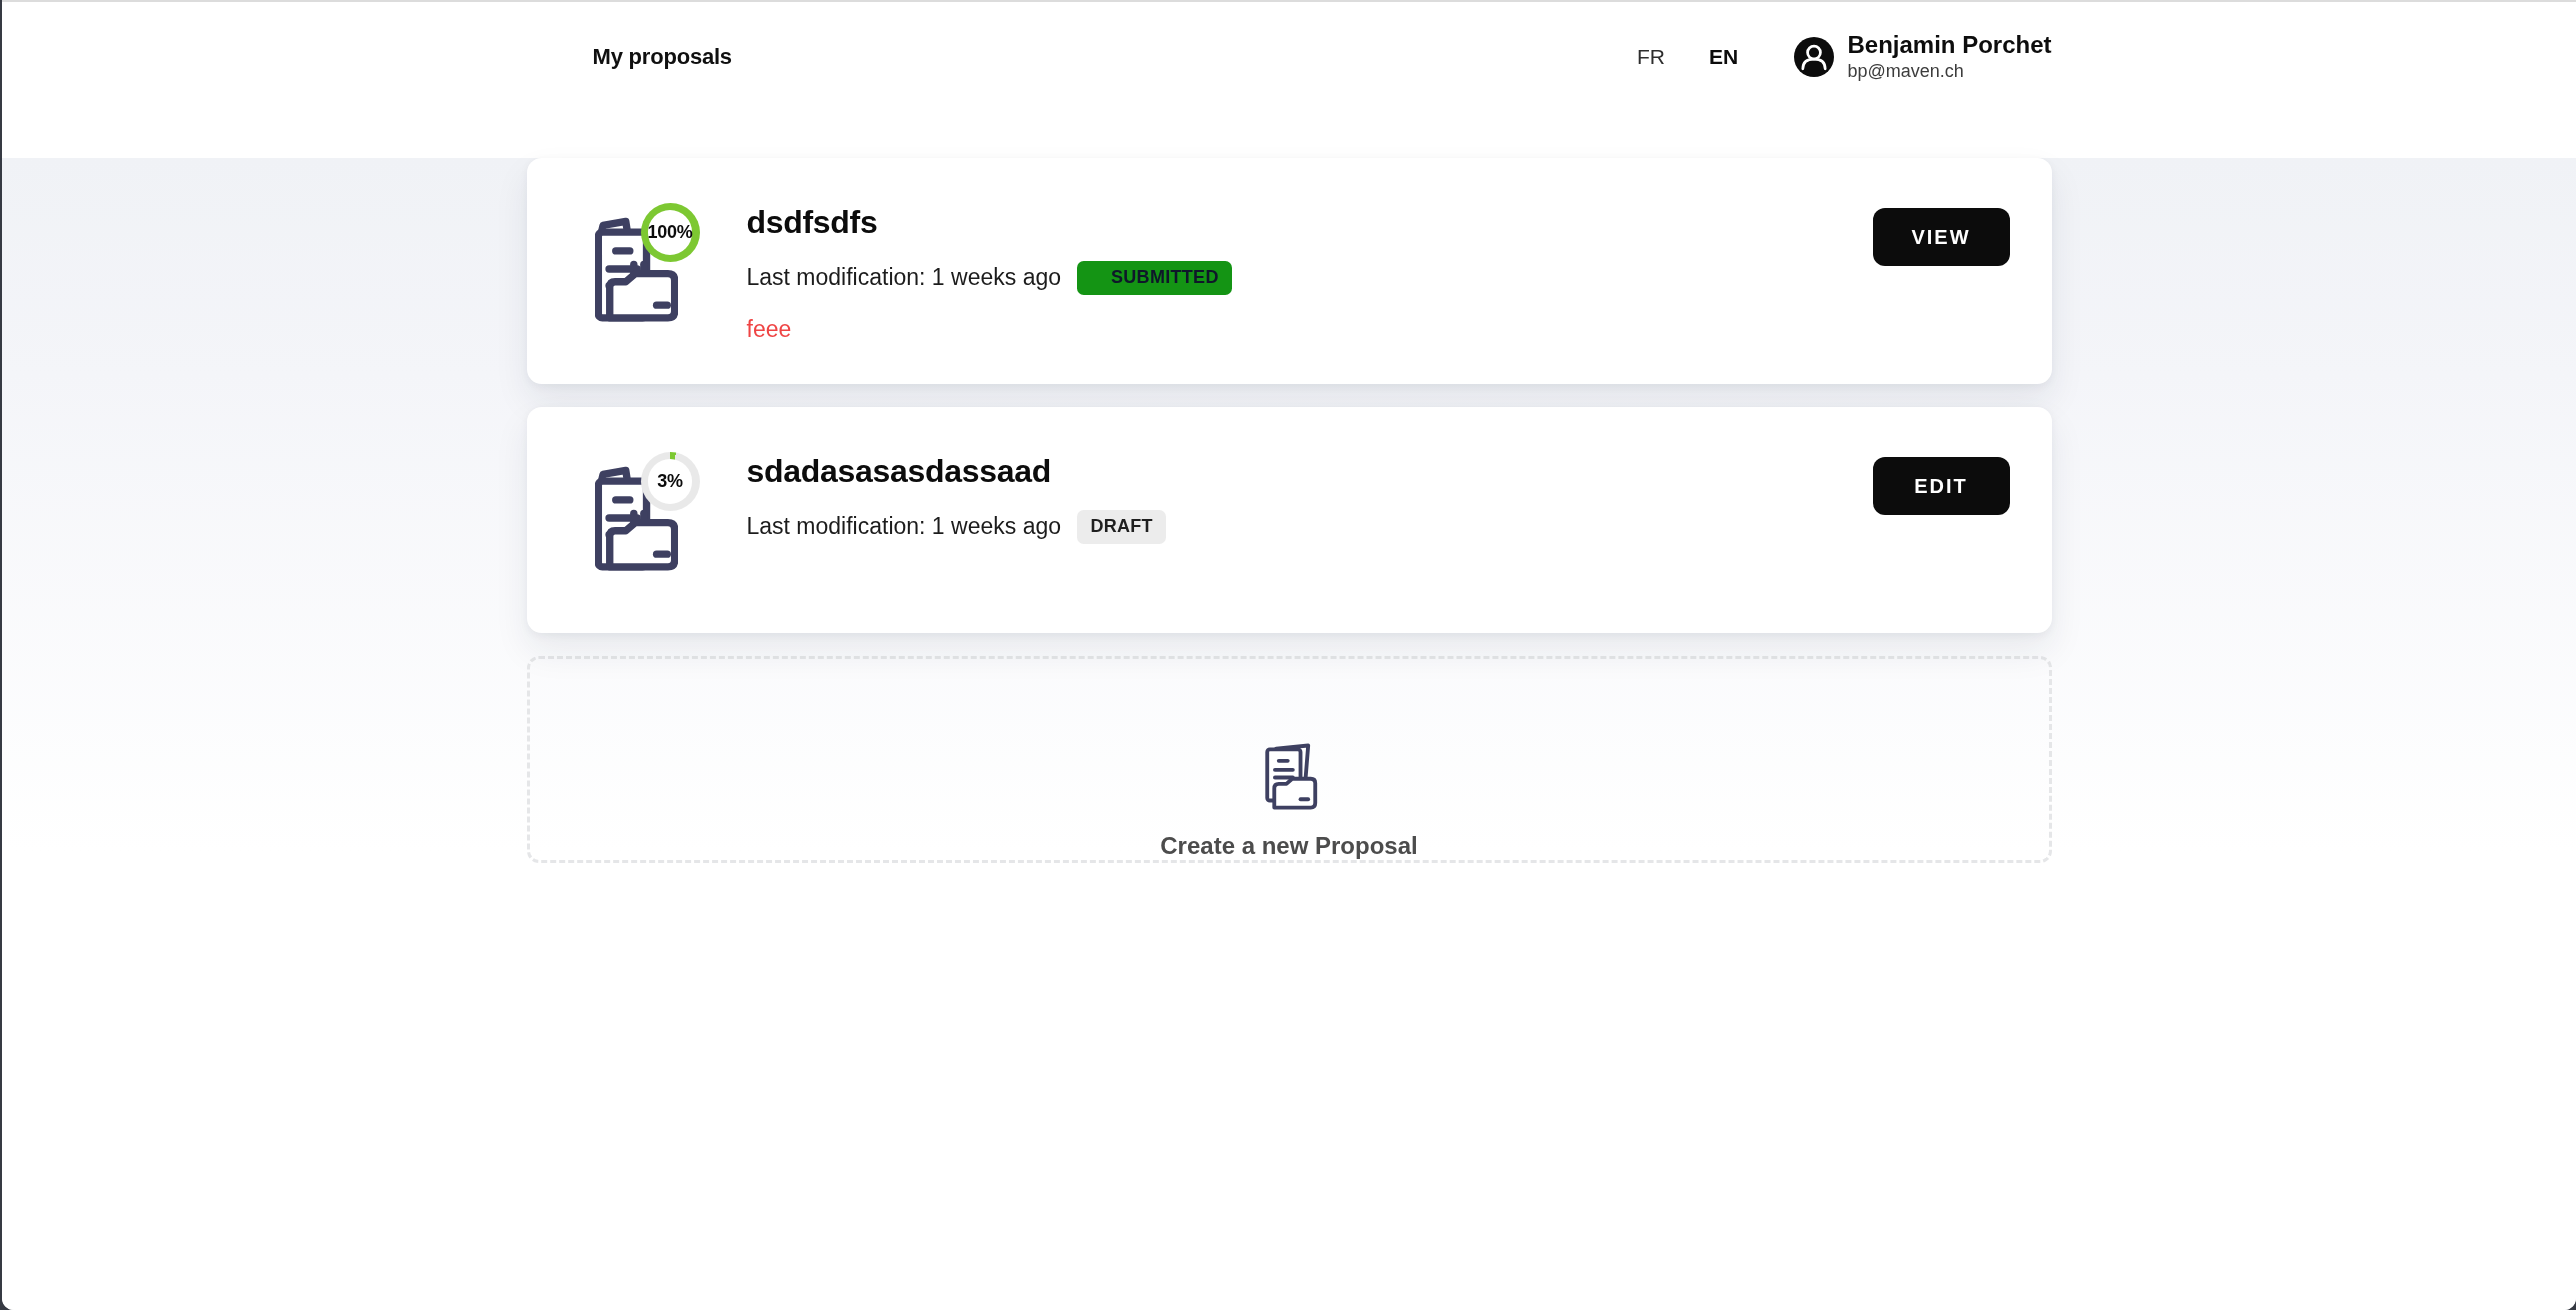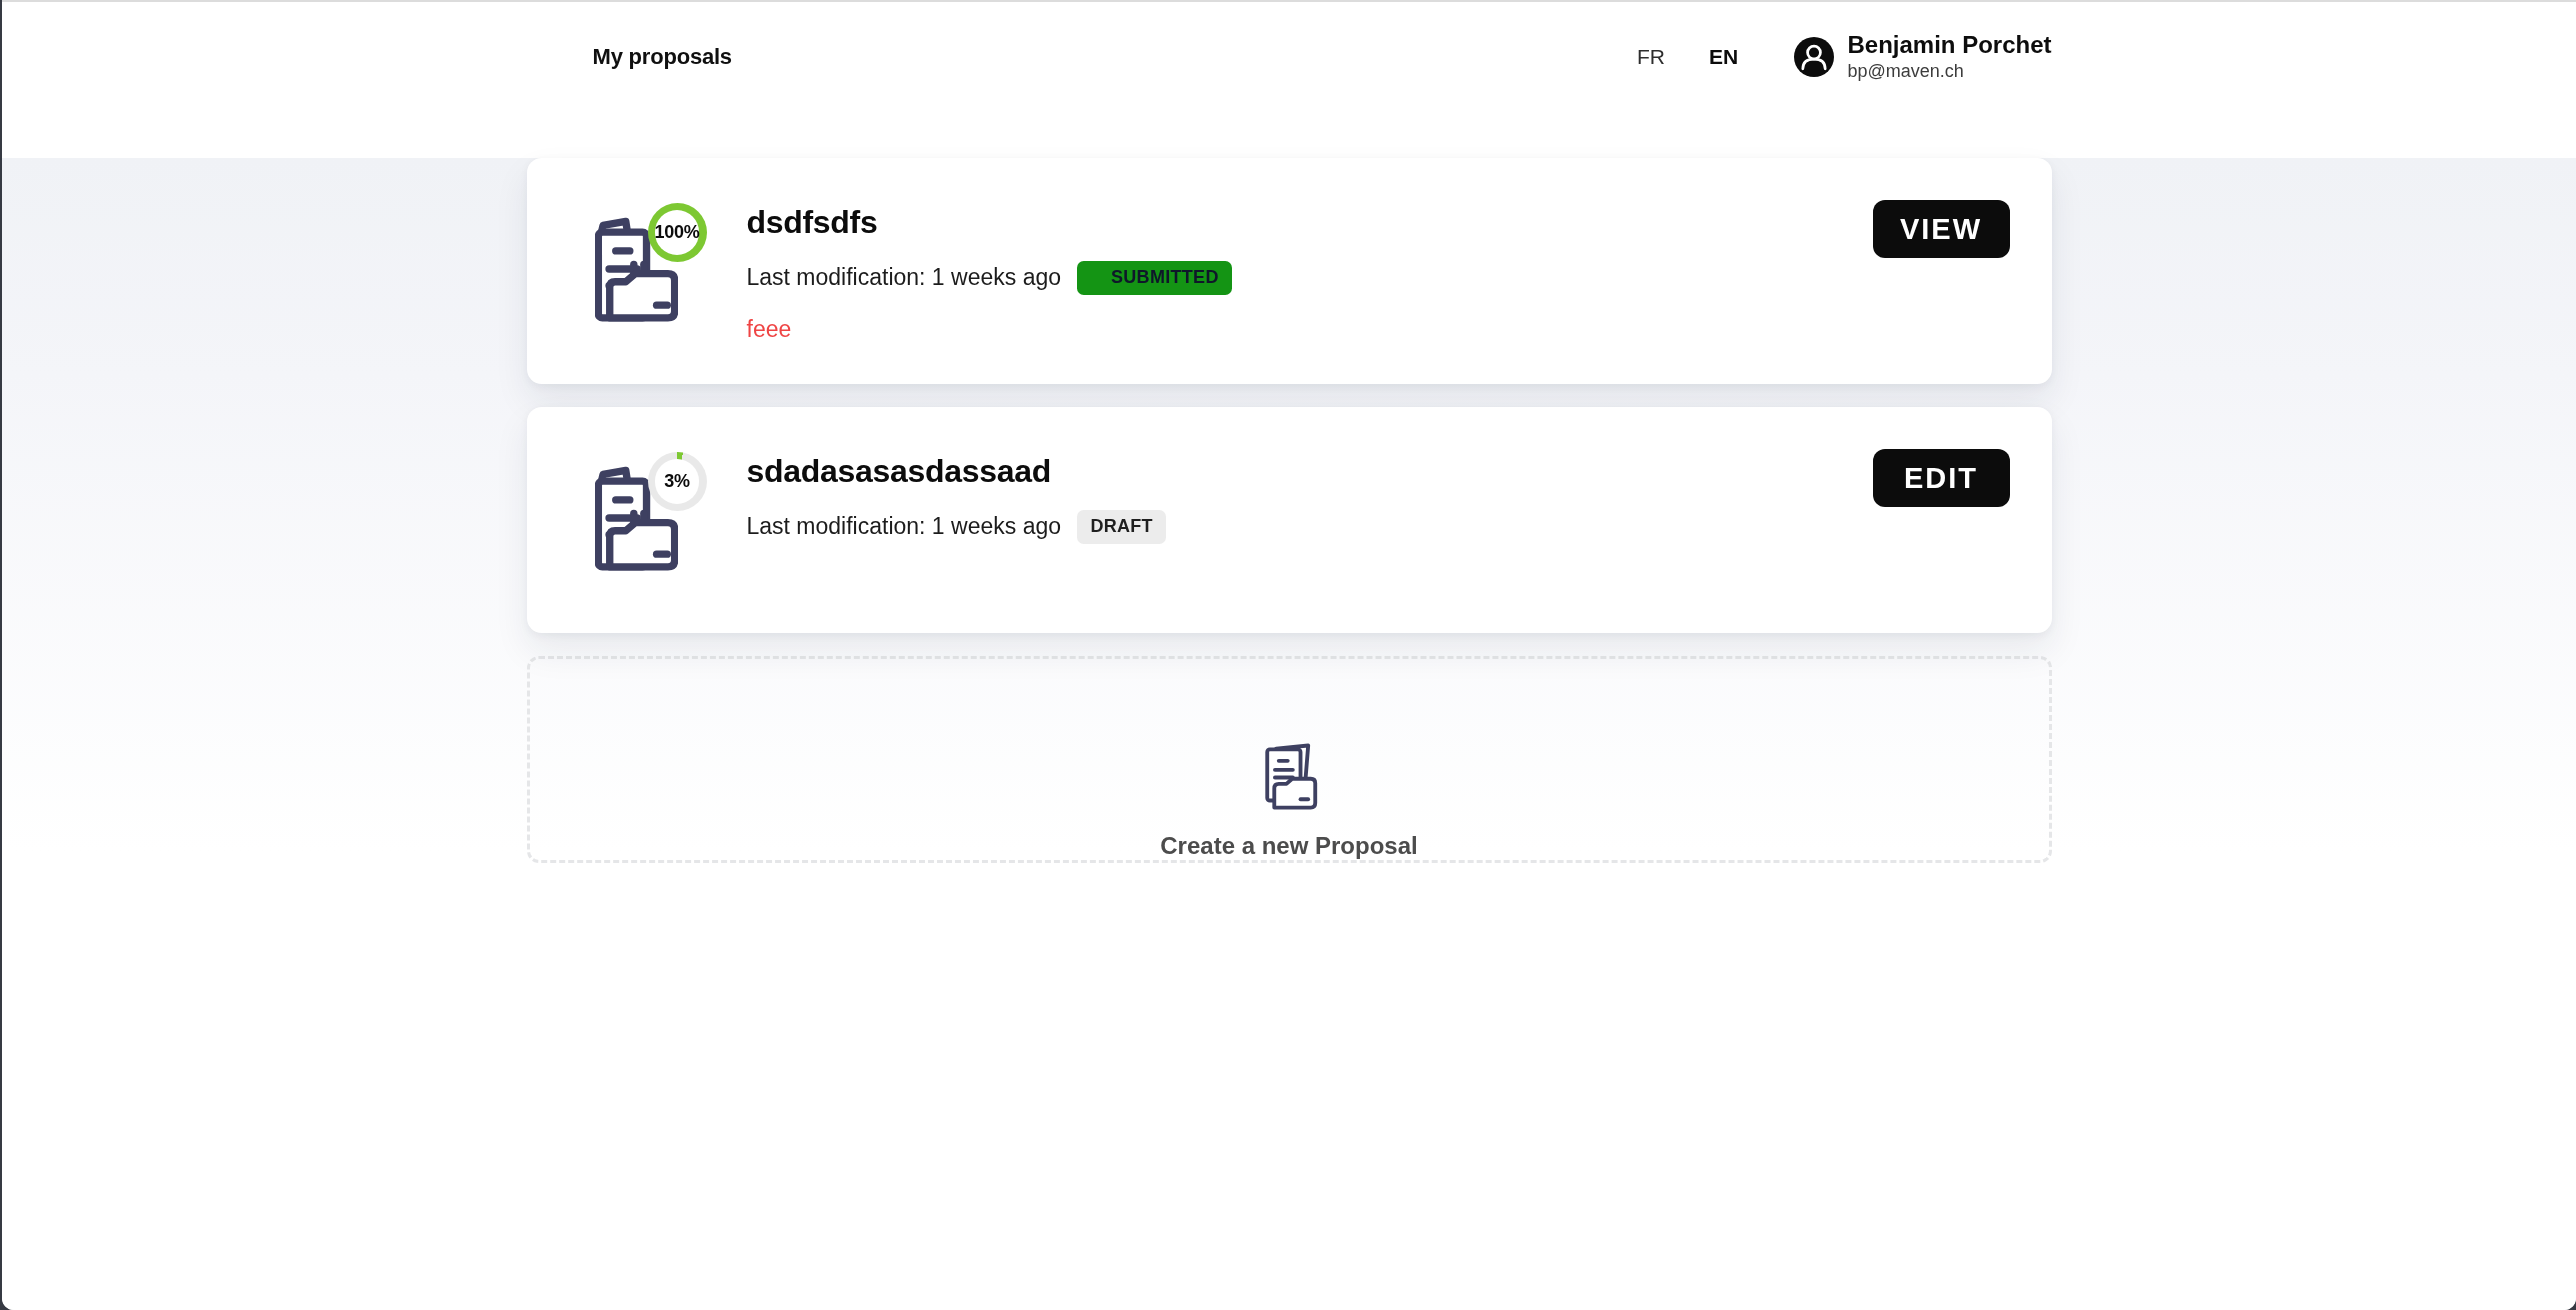--- a/index.html
+++ b/index.html
@@ -53,21 +53,21 @@
     position: relative;
     height: 226px;
     background: #ffffff;
     border-radius: 14.8px;
     box-shadow: 0 17.5px 35px rgba(25, 35, 60, 0.08), 0 2.7px 8px rgba(25, 35, 60, 0.05);
   }
   .card.first { margin-top: 47px; }
   .card + .card { margin-top: 23px; }
   .doc-icon { position: absolute; left: 68px; top: 58px; }
   .ring {
-    position: absolute; left: 121px; top: 45px;
+    position: absolute; left: 114px; top: 45px;
     width: 59px; height: 59px; border-radius: 50%;
     display: flex; align-items: center; justify-content: center;
   }
   .ring::before {
     content: ""; position: absolute; inset: 7.4px;
     background: #fff; border-radius: 50%;
   }
   .ring .pct { position: relative; font-size: 18px; font-weight: 700; color: #0c0c0c; letter-spacing: -0.3px; }
   .content { position: absolute; left: 220px; top: 46px; }
   .ptitle { font-size: 32px; font-weight: 700; color: #0c0c0c; letter-spacing: -0.3px; }
@@ -75,26 +75,26 @@
   .meta-text { font-size: 23px; color: #1c1c1c; }
   .badge {
     display: inline-block; font-size: 18px; font-weight: 700;
     padding: 6px 13.4px 6.7px; border-radius: 6.7px; letter-spacing: 0.3px;
     white-space: nowrap;
   }
   .badge.submitted { background: #149414; color: #0f172a; padding-left: 34px; }
   .badge.draft { background: #ececec; color: #1f1f1f; }
   .desc { margin-top: 21.5px; font-size: 23px; color: #ef4444; min-height: 0.7px; }
   .action-btn {
-    position: absolute; top: 42px; right: 42px;
+    position: absolute; top: 50px; right: 42px;
     width: 137px; height: 58px;
     background: #0c0c0c; color: #ffffff;
     border: none; border-radius: 12px;
     font-family: "Liberation Sans", sans-serif;
-    font-size: 29px; font-weight: 700; letter-spacing: 2px;
+    font-size: 20px; font-weight: 700; letter-spacing: 2px;
     cursor: pointer;
   }
   
   .create-box {
     margin-top: 23px; height: 207px;
     border: 3.4px dashed #e5e6e8; border-radius: 12px;
     display: flex; flex-direction: column;
     align-items: center; justify-content: flex-end; gap: 19px;
     cursor: pointer;
   }

